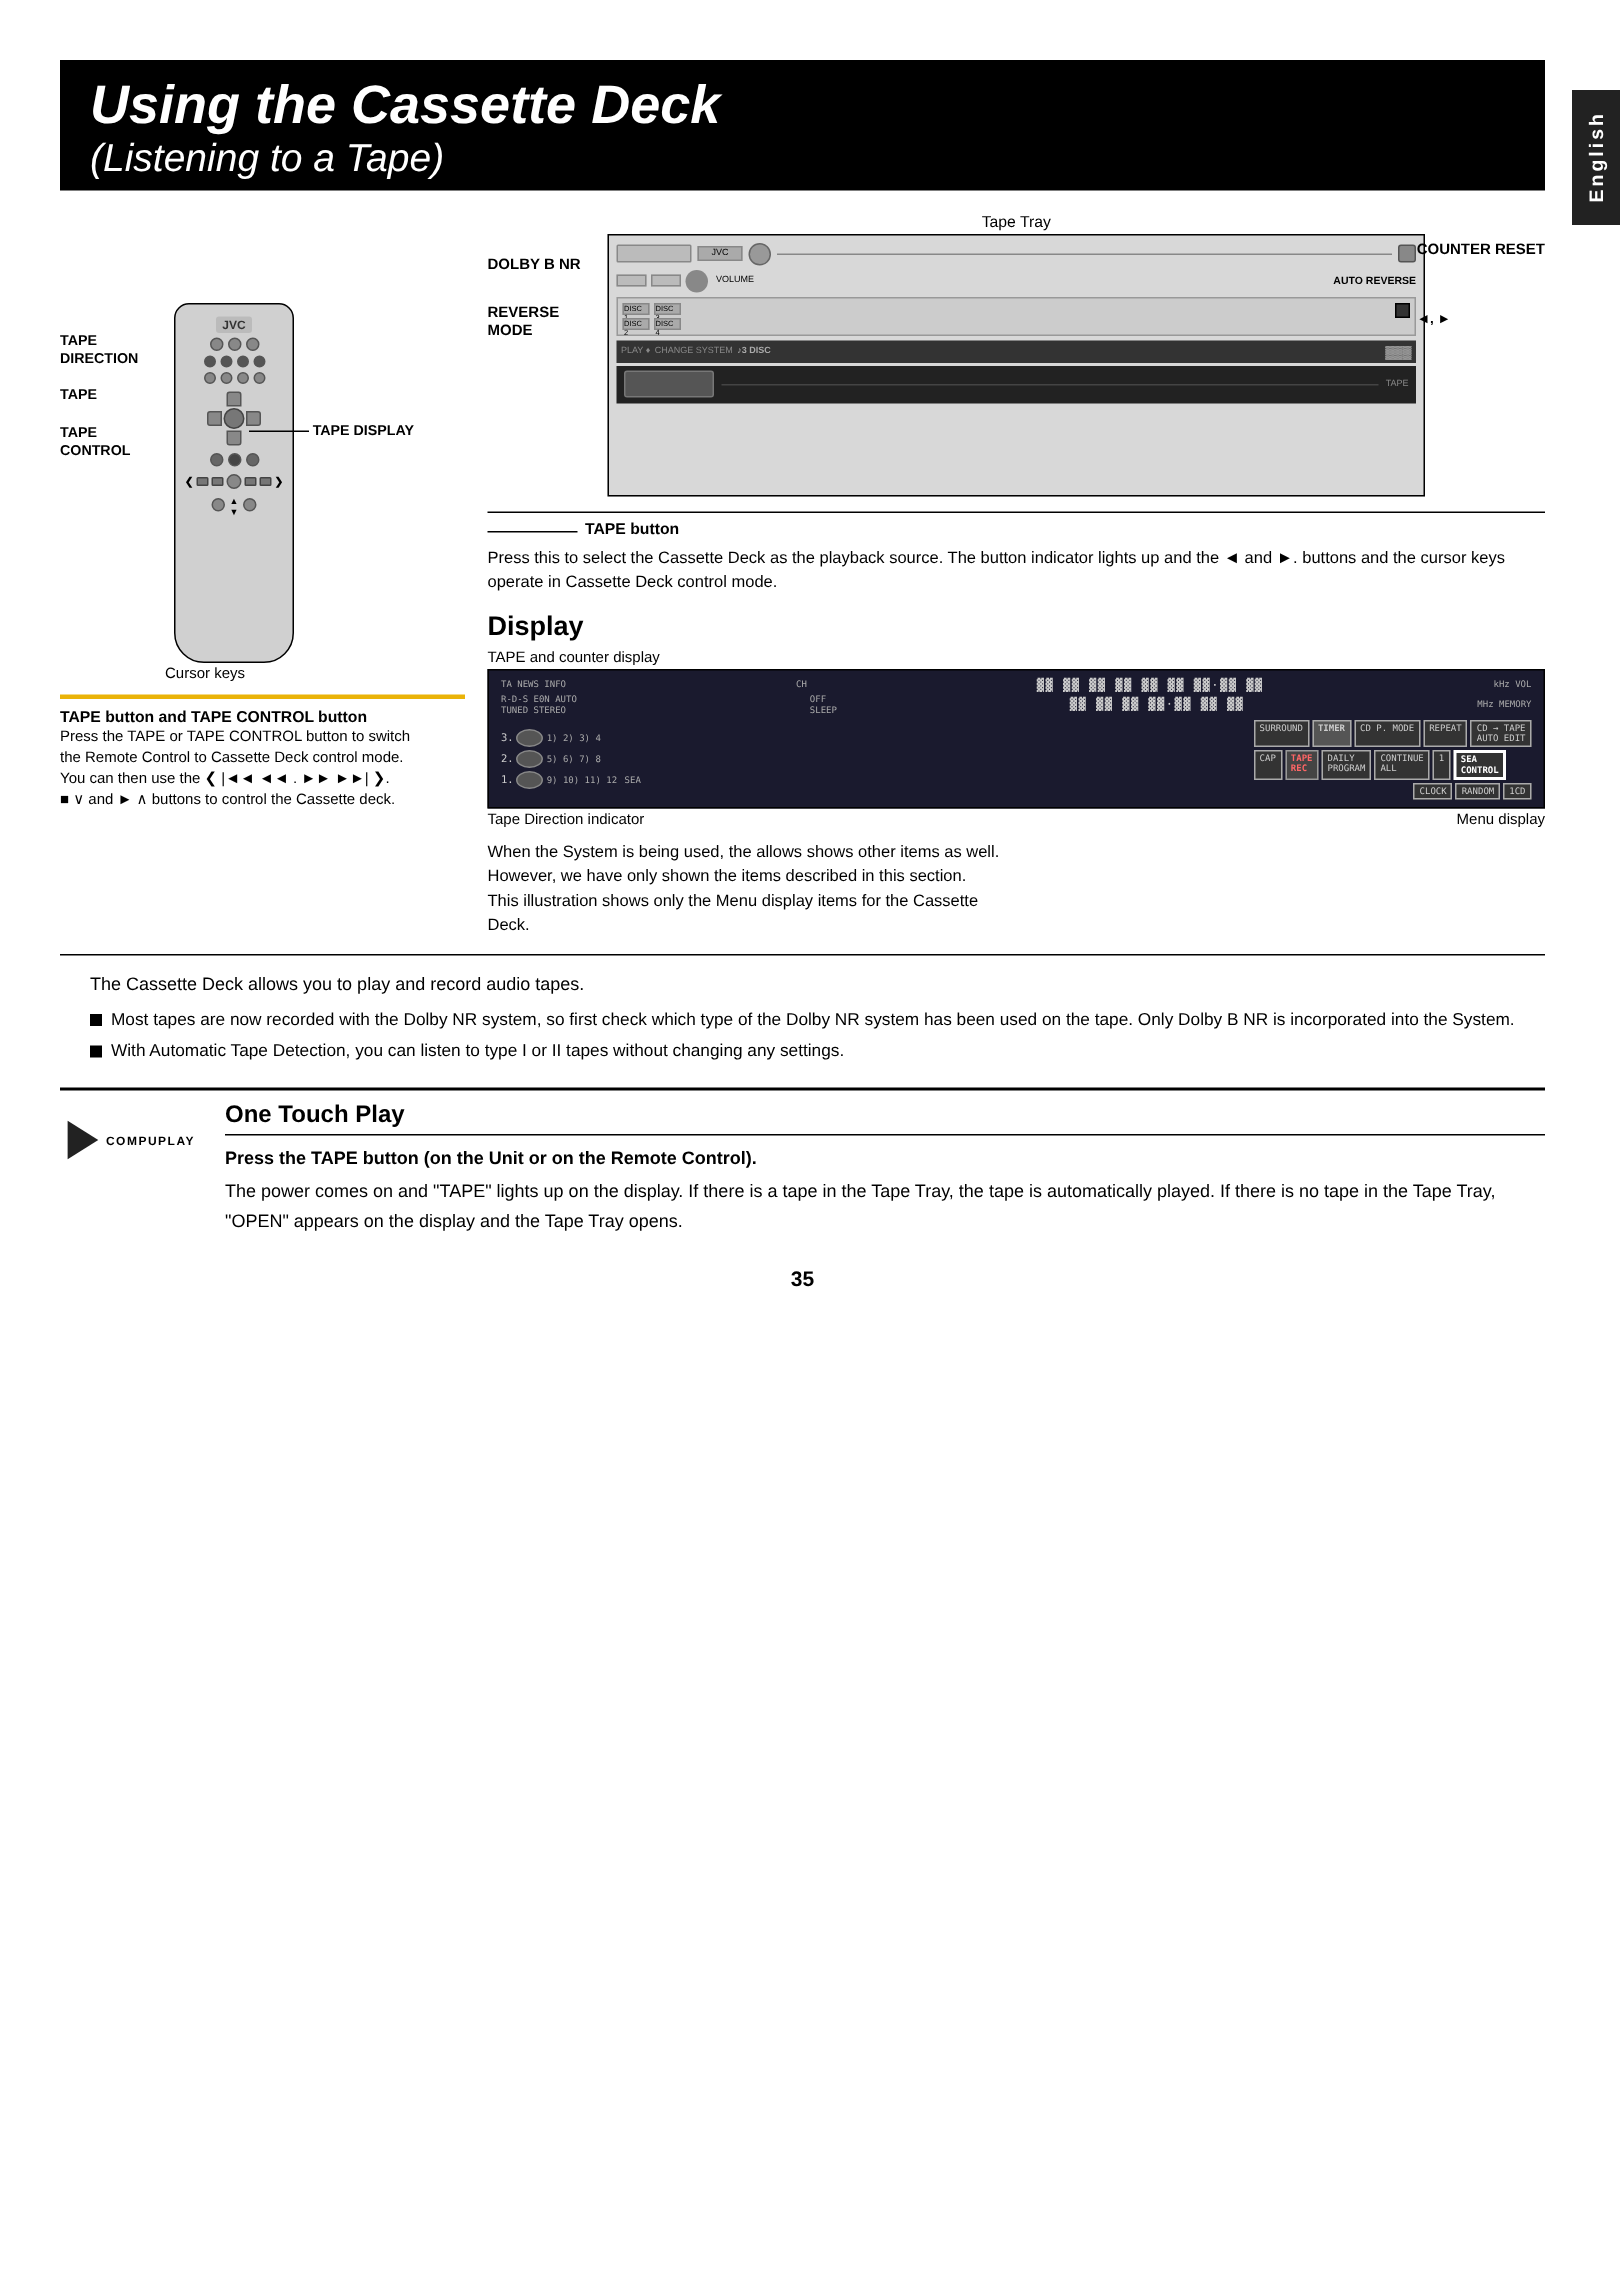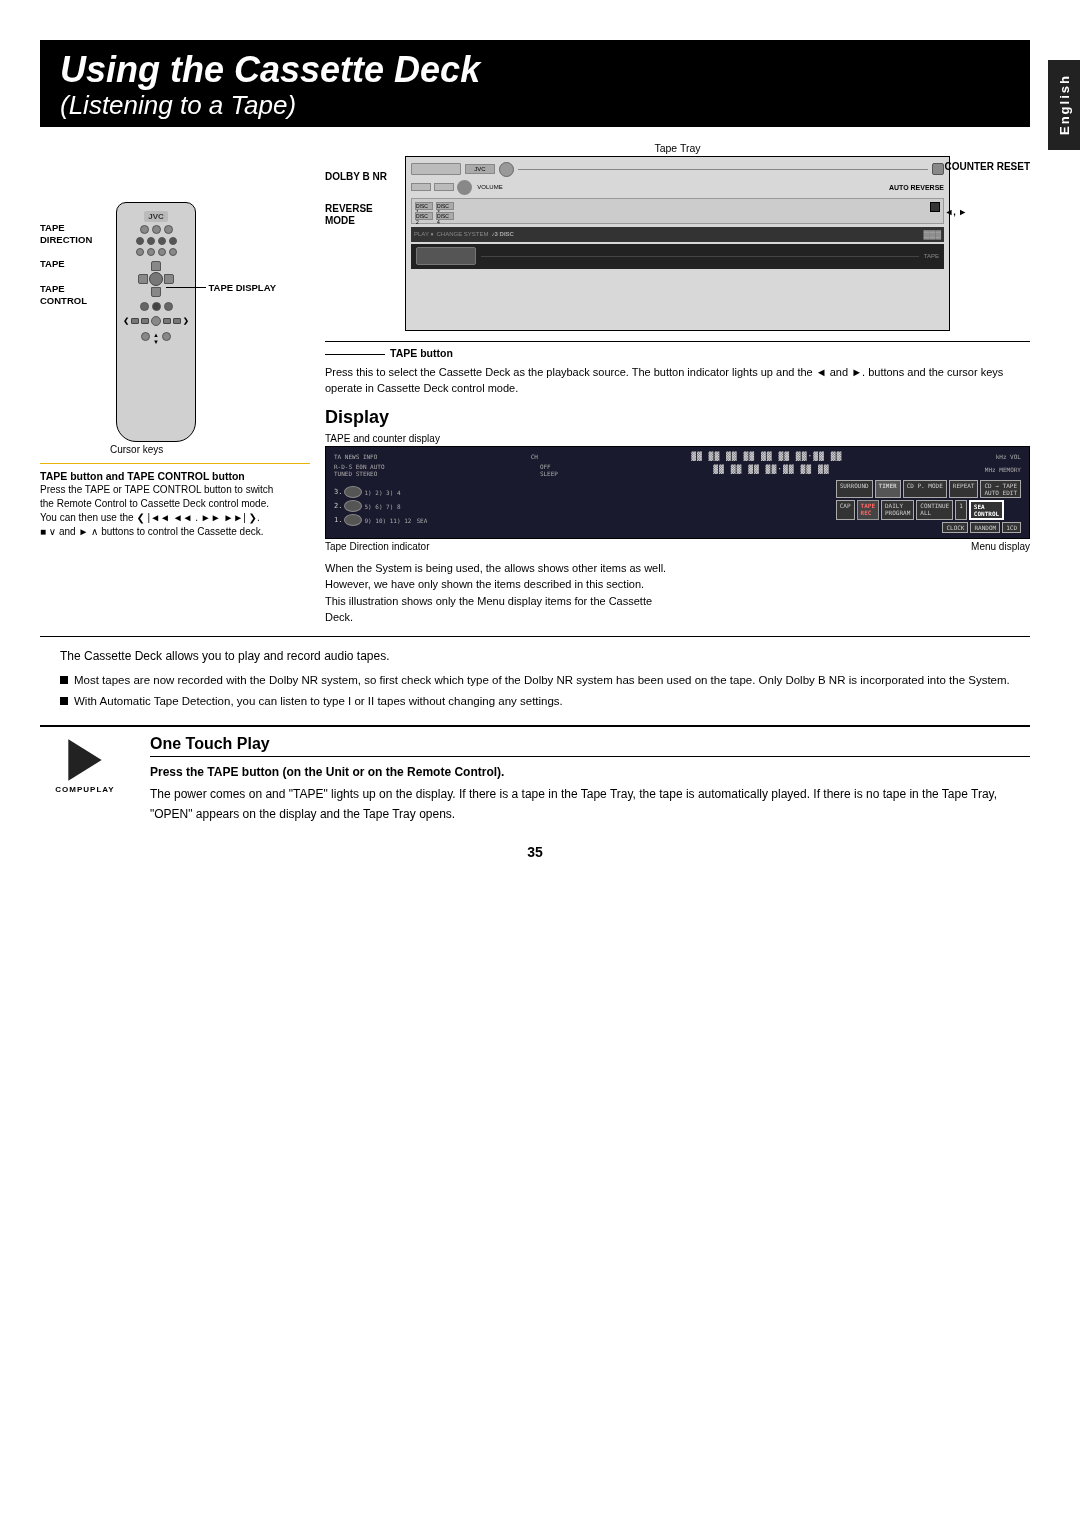--- a/index.html
+++ b/index.html
@@ -160,21 +160,21 @@
       padding-top: 8px;
       display: flex;
       gap: 20px;
       align-items: flex-start;
     }
 
     .compu-play-logo {
       width: 90px;
       flex-shrink: 0;
       display: flex;
-      flex-direction: column;
+      flex-direction: row;
       align-items: center;
     }
 
     .compu-play-icon {
       width: 50px;
       height: 50px;
     }
 
     .one-touch-content {
       flex: 1;
@@ -321,21 +321,21 @@
             <div style="width:40px; height:1px; background:#000;"></div>
             <span style="font-size:9.5px; font-weight:bold;">TAPE DISPLAY</span>
           </div>
         </div>
       </div>
 
       <div class="cursor-keys-label" style="text-align:left; margin-left:70px; margin-top:2px;">
         <span>Cursor keys</span>
       </div>
 
-      <div class="remote-caption" style="margin-top:8px; border-top:1px solid #eab308; padding-top:5px;">
+      <div class="remote-caption" style="margin-top:8px; border-top:3px solid #eab308; padding-top:5px;">
         <div class="remote-caption-bold">TAPE button and TAPE CONTROL button</div>
         <div>Press the TAPE or TAPE CONTROL button to switch</div>
         <div>the Remote Control to Cassette Deck control mode.</div>
         <div>You can then use the ❮ |◄◄ ◄◄ . ►► ►►| ❯.</div>
         <div>■ ∨ and ► ∧ buttons to control the Cassette deck.</div>
       </div>
 
     </div>
 
     <div class="right-col">

